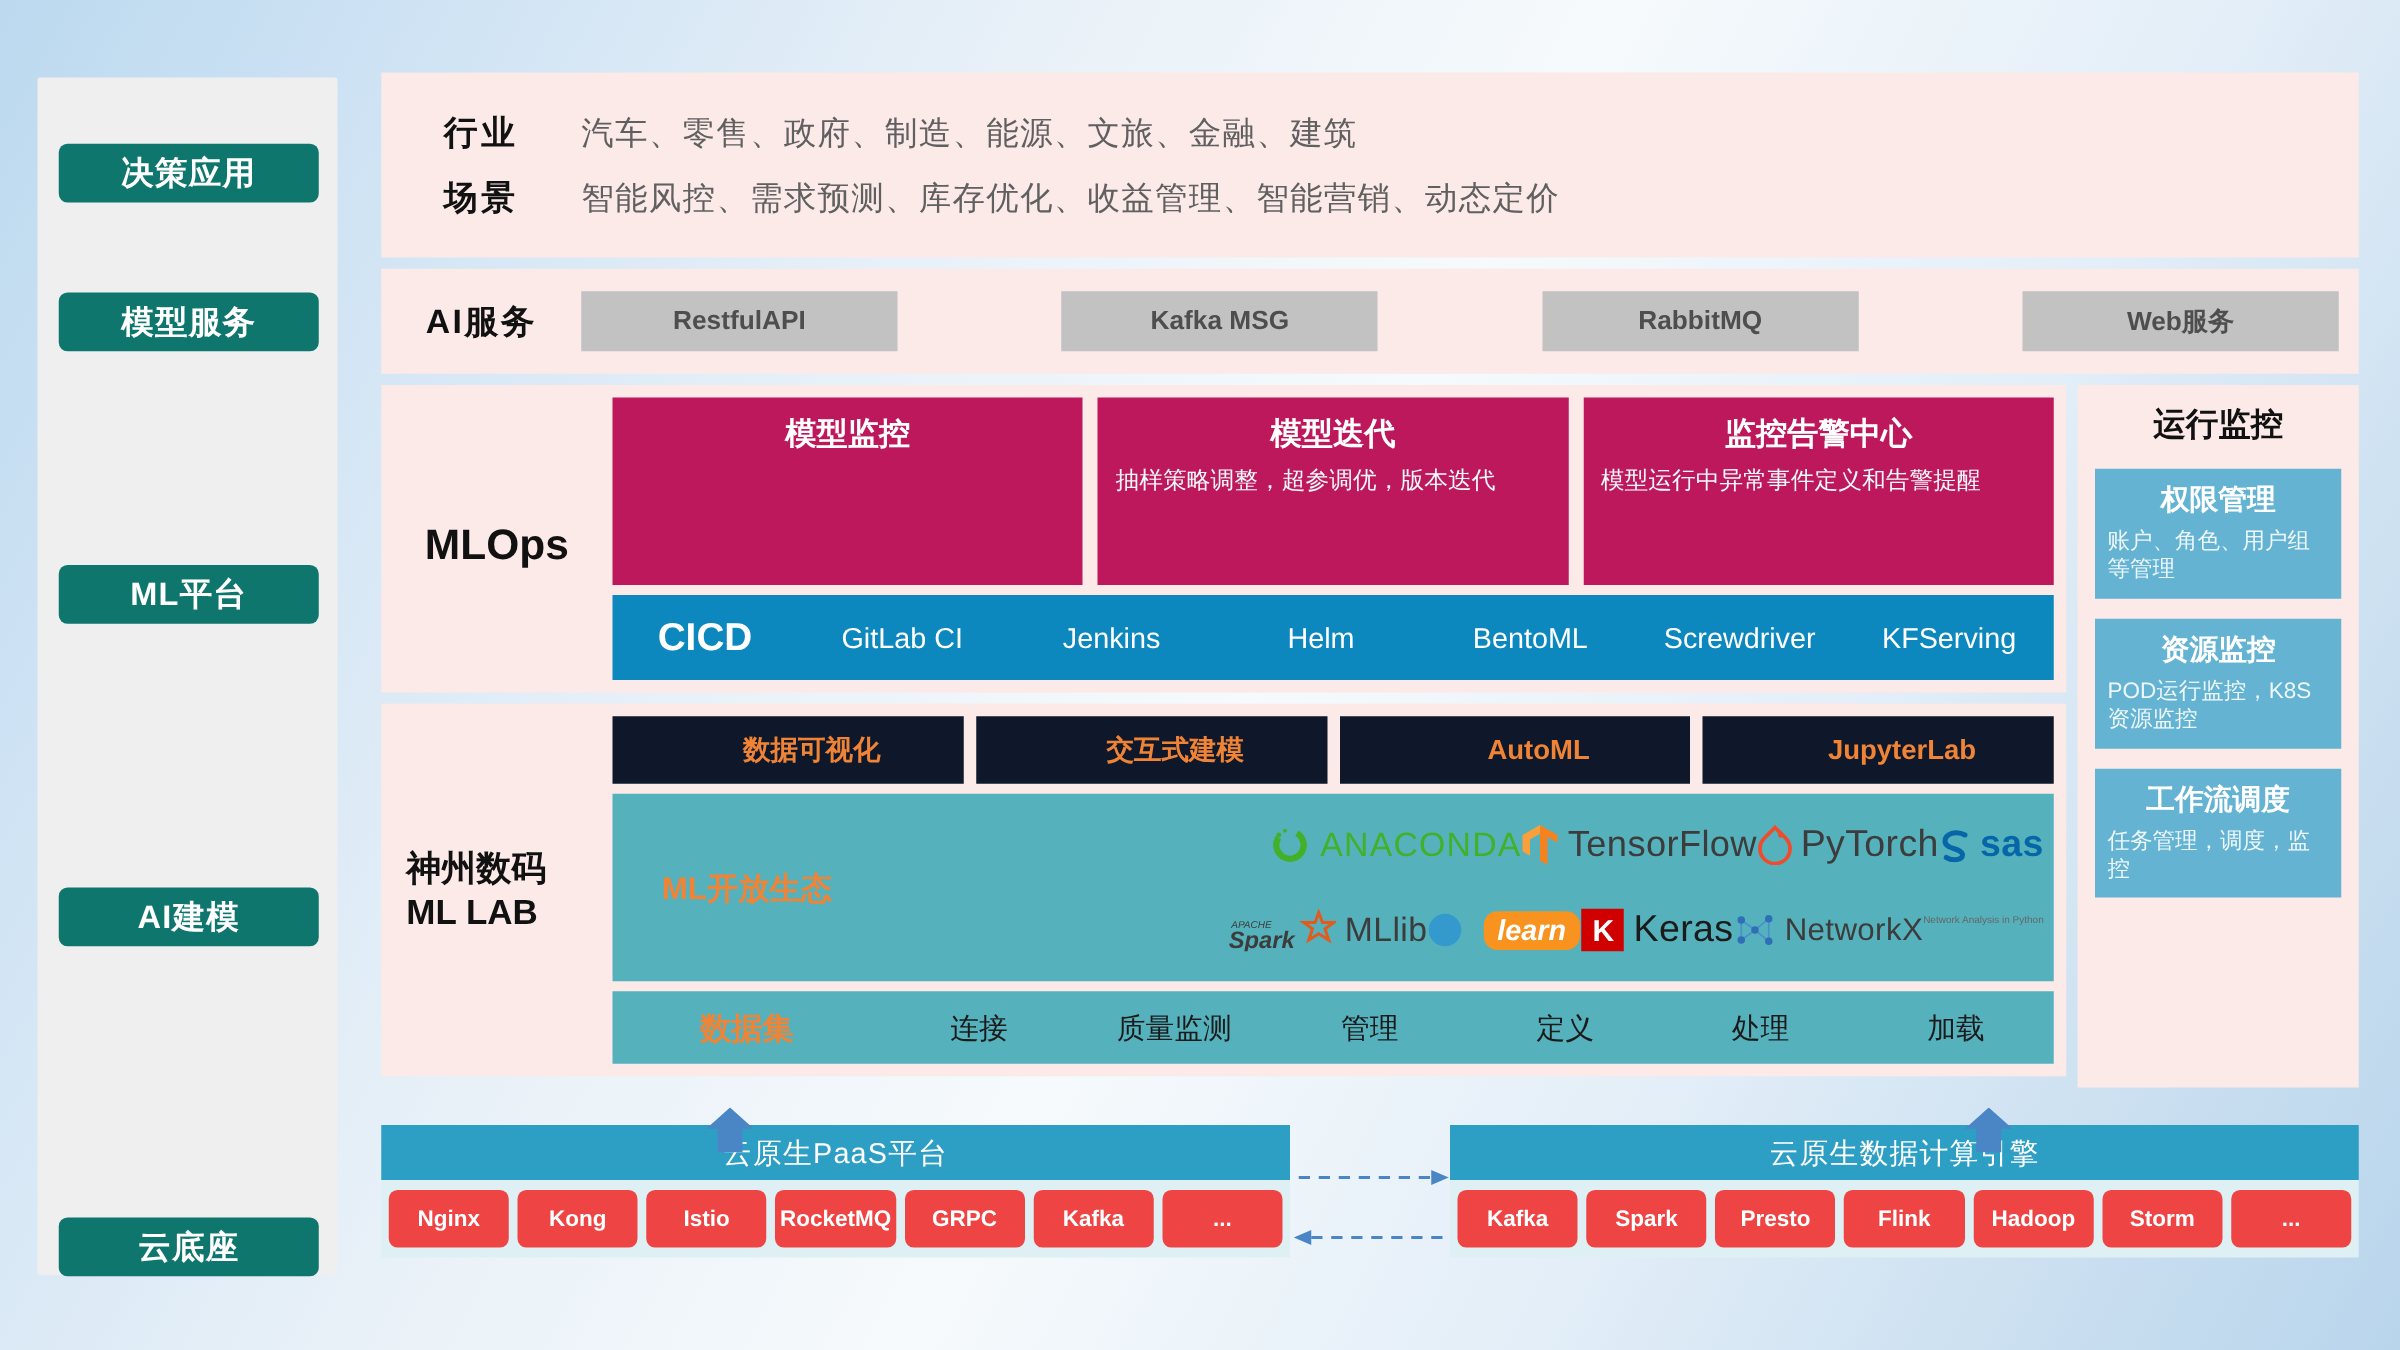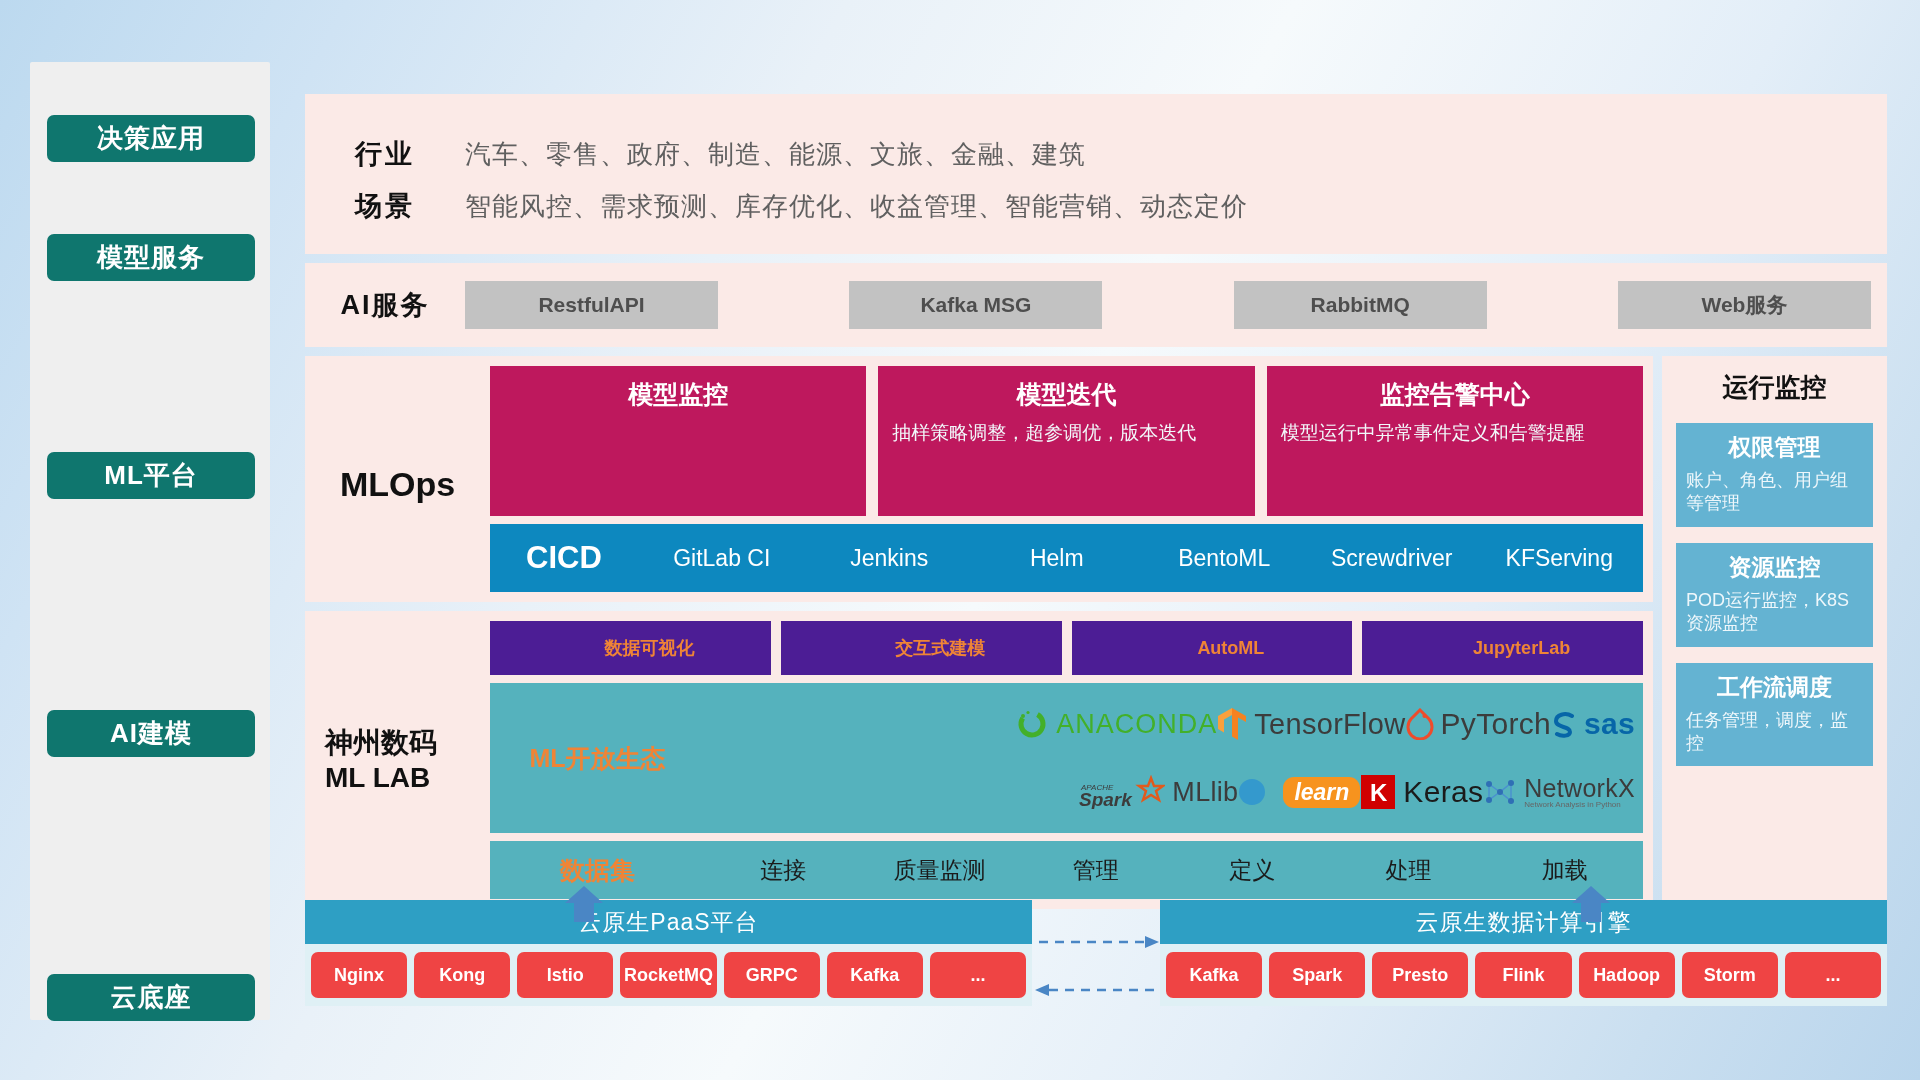--- a/index.html
+++ b/index.html
@@ -36,21 +36,21 @@
   
   #main-col { position: absolute; left: 305px; top: 58px; width: 1582px; }
 
   .band {
     background: #fbeae7;
     margin-bottom: 9px;
     position: relative;
   }
 
   
-  #band-industry { padding: 34px 0 22px 0; display: block; margin-top: 36px; }
+  #band-industry { padding: 22px 0 22px 0; display: block; }
   .ind-line { display: flex; align-items: center; min-height: 52px; }
   .ind-label {
     width: 160px; flex: 0 0 160px; text-align: center;
     font-weight: bold; font-size: 27px; color: #111;
     letter-spacing: 3px;
   }
   .ind-value { font-size: 26px; color: #606060; letter-spacing: 1px; }
 
   
   #band-service { display: flex; align-items: center; height: 84px; }
@@ -97,21 +97,21 @@
   
   #band-lab { display: flex; align-items: stretch; padding: 10px 0; }
   #lab-label {
     width: 185px; flex: 0 0 185px; display: flex; align-items: center; justify-content: flex-start;
     padding-left: 20px;
     font-weight: bold; font-size: 28px; color: #111; line-height: 1.25;
   }
   #lab-right { flex: 1; display: flex; flex-direction: column; gap: 8px; padding-right: 10px; }
   #lab-tools { display: flex; gap: 10px; height: 54px; }
   .lab-tool {
-    flex: 1; background: #4c1d95; color: #ef8436; font-weight: bold; font-size: 18px;
+    flex: 1; background: #0f172a; color: #ef8436; font-weight: bold; font-size: 22px;
     display: flex; align-items: center; justify-content: center; padding-left: 38px;
   }
   #eco-row { background: #55b2bd; display: flex; align-items: center; height: 150px; }
   #eco-label { width: 215px; flex: 0 0 215px; text-align: center; color: #ef8436; font-weight: bold; font-size: 25px; }
   #eco-logos { flex: 1; display: flex; flex-direction: column; justify-content: center; gap: 2px; padding-right: 8px; }
   .eco-line { display: flex; align-items: center; justify-content: flex-end; height: 66px; }
   .logo { display: flex; align-items: center; gap: 7px; }
   .logo-text { font-size: 27px; letter-spacing: .3px; }
 
   #data-row { background: #55b2bd; height: 58px; display: flex; align-items: center; }
@@ -314,21 +314,21 @@
                       <path d="M6 8 L17 16 L28 7 M6 24 L17 16 L28 25 M6 8 L6 24 M28 7 L28 25"></path>
                     </g>
                     <g fill="#2f6fb5">
                       <circle cx="6" cy="8" r="3"></circle>
                         <circle cx="6" cy="24" r="3"></circle>
                       <circle cx="17" cy="16" r="3"></circle>
                         <circle cx="28" cy="7" r="3"></circle>
                       <circle cx="28" cy="25" r="3"></circle>
                     </g>
                   </svg>
-                  <span style="display:flex;flex-direction:column;line-height:1">
+                  <span style="display:flex;line-height:1">
                     <span class="logo-text" style="color:#3c3c3c;font-size:25px">NetworkX</span>
                     <span style="font-size:8px;color:#666">Network Analysis in Python</span>
                   </span>
                 </div>
               </div>
 
             </div>
           </div>
 
           <div id="data-row">

